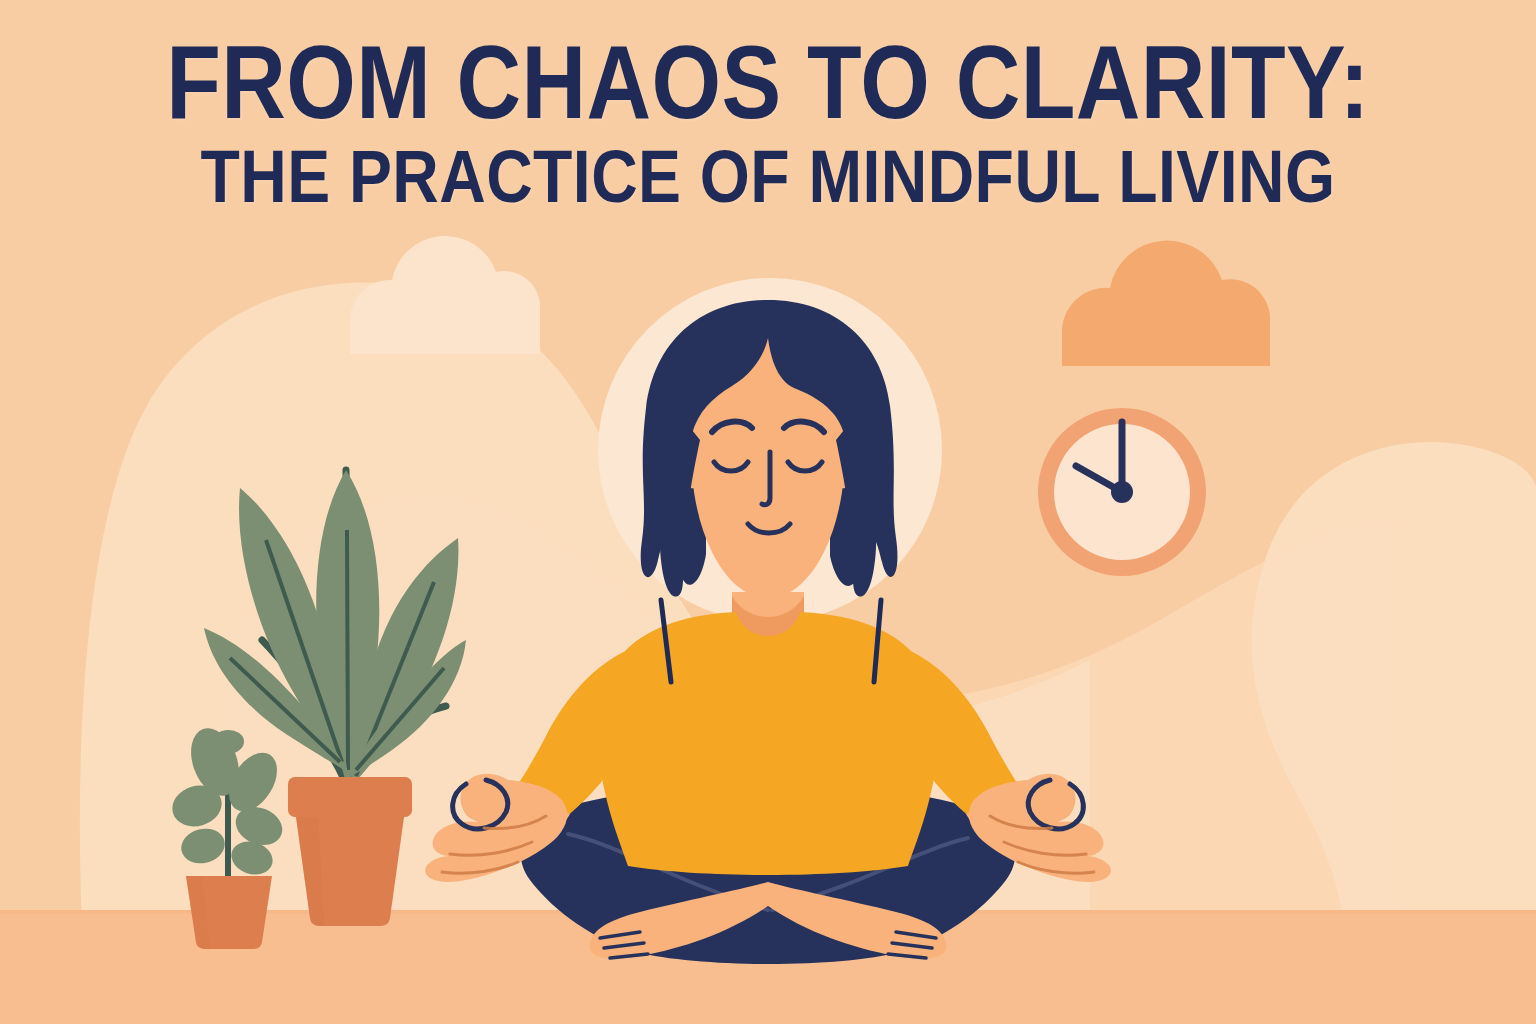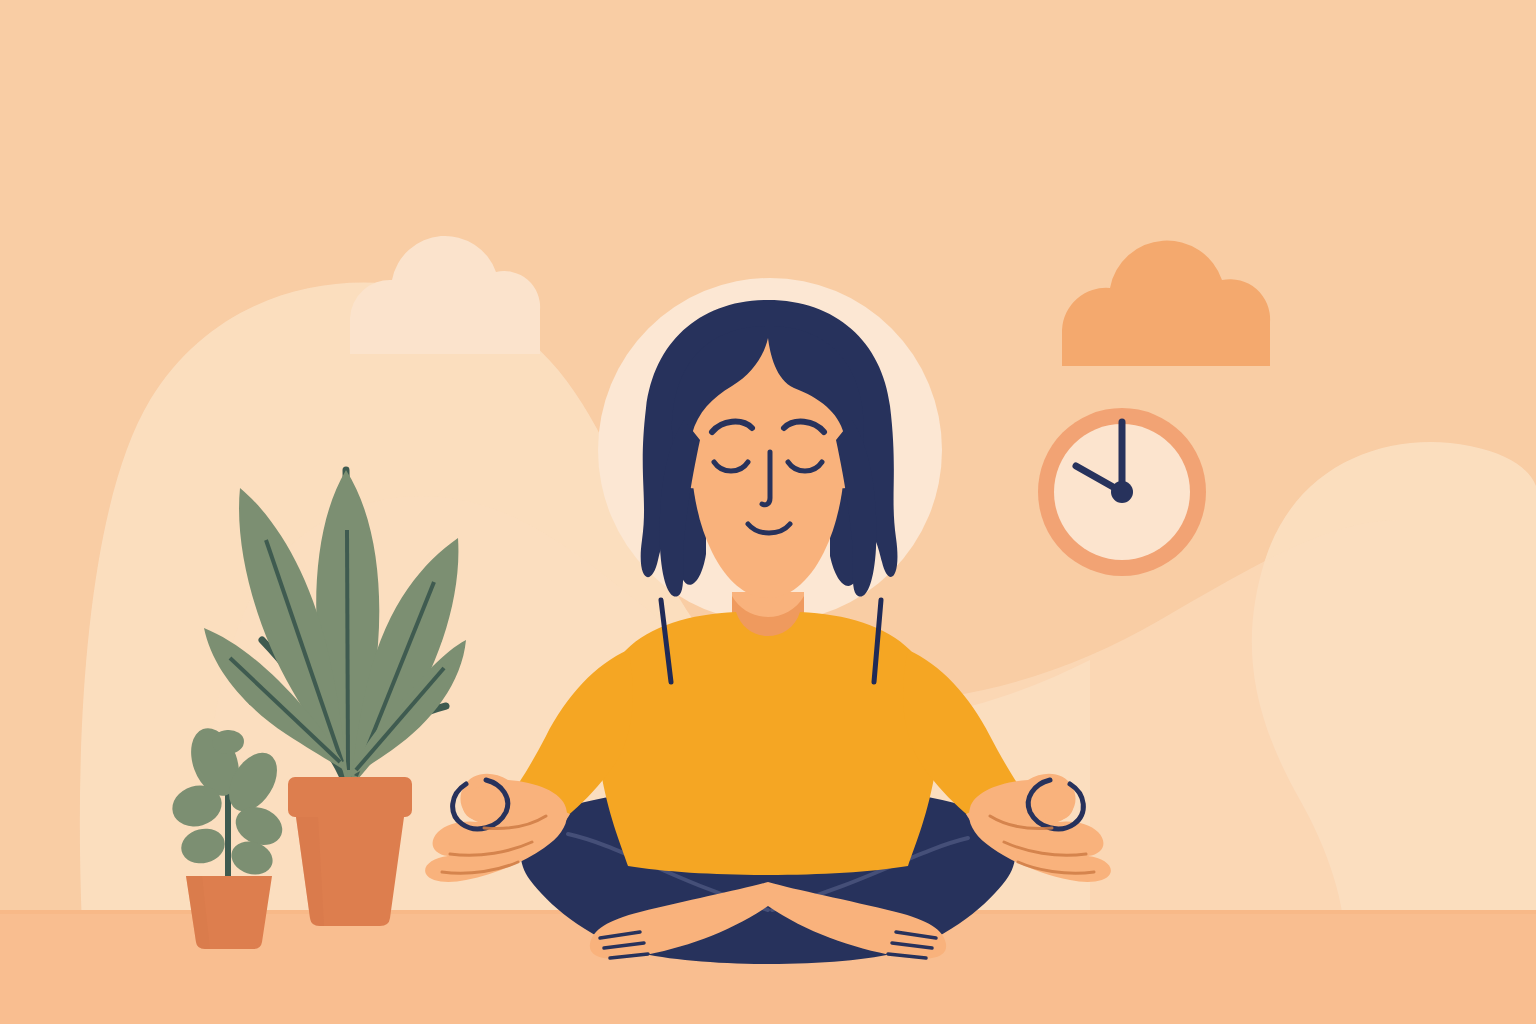--- a/index.html
+++ b/index.html
@@ -409,14 +409,18 @@
       <circle cx="1122" cy="492" r="84" fill="#f2a374"></circle>
       <circle cx="1122" cy="492" r="68" fill="#fce4ce"></circle>
 
       <line x1="1122" y1="492" x2="1122" y2="422" stroke="#27325c" stroke-width="7" stroke-linecap="round"></line>
 
       <line x1="1122" y1="492" x2="1076" y2="466" stroke="#27325c" stroke-width="7" stroke-linecap="round"></line>
       <circle cx="1122" cy="492" r="11" fill="#27325c"></circle>
     </g>
   </svg>
 
+  <div class="title-block">
+    <div class="title-line1">FROM CHAOS TO CLARITY:</div>
+    <div class="title-line2">THE PRACTICE OF MINDFUL LIVING</div>
+  </div>
 
 </div>
 
 </body></html>

